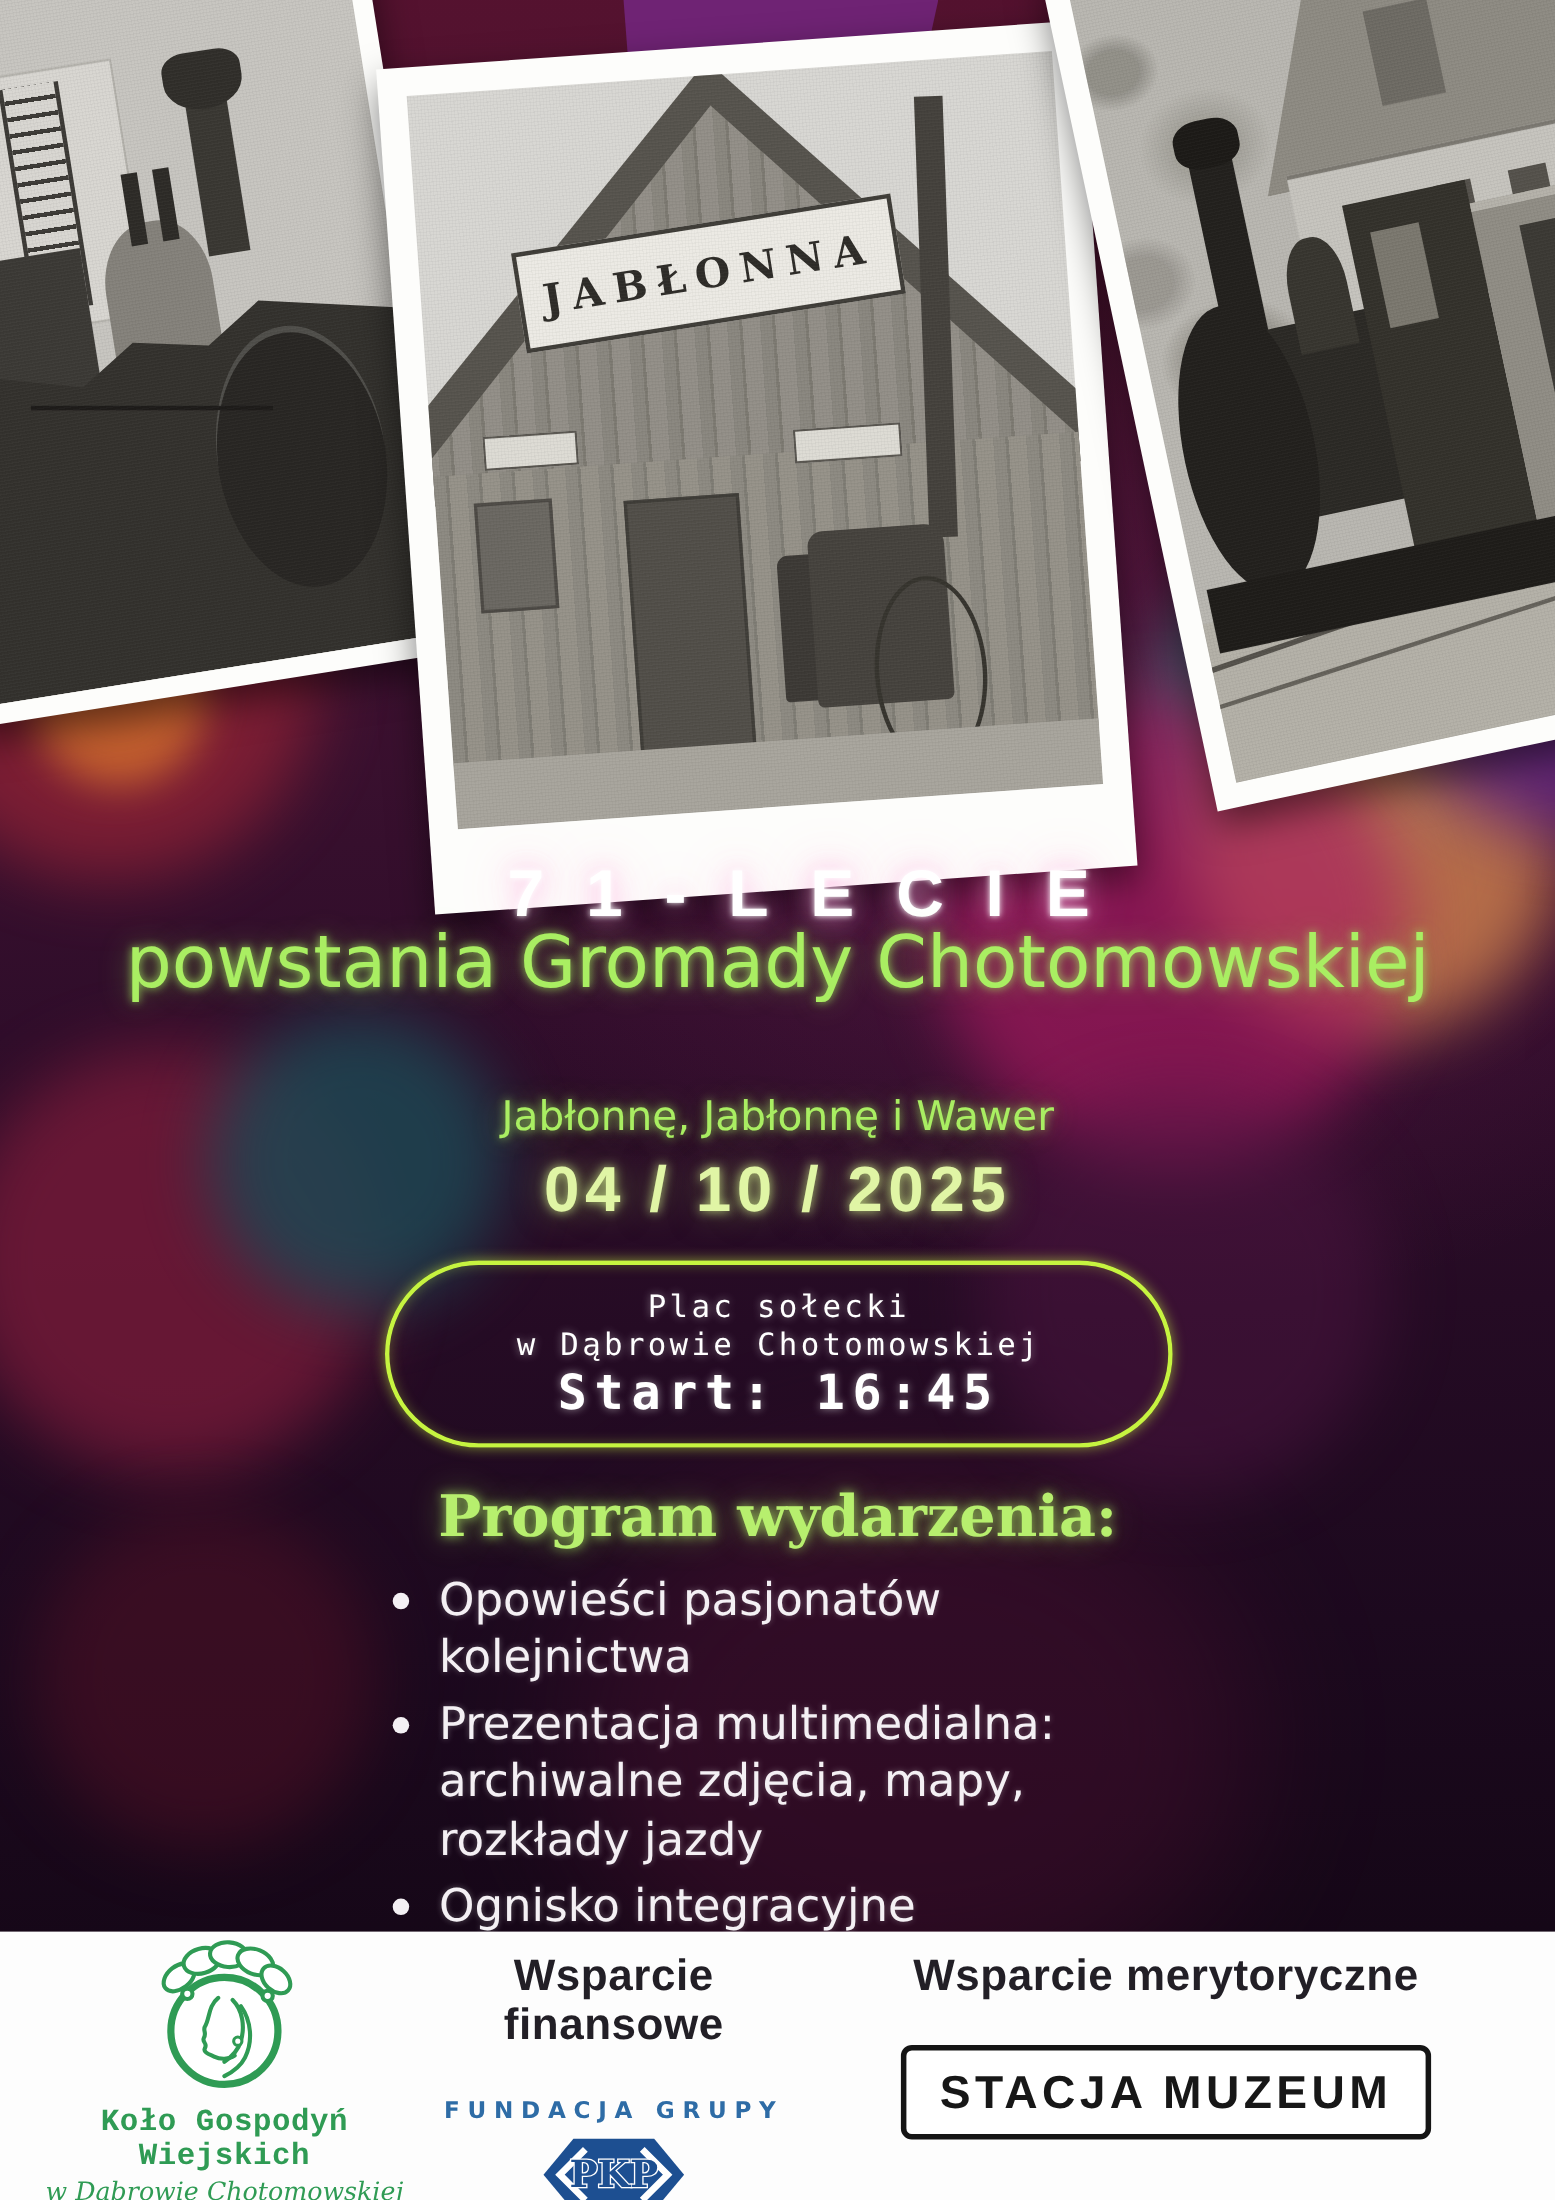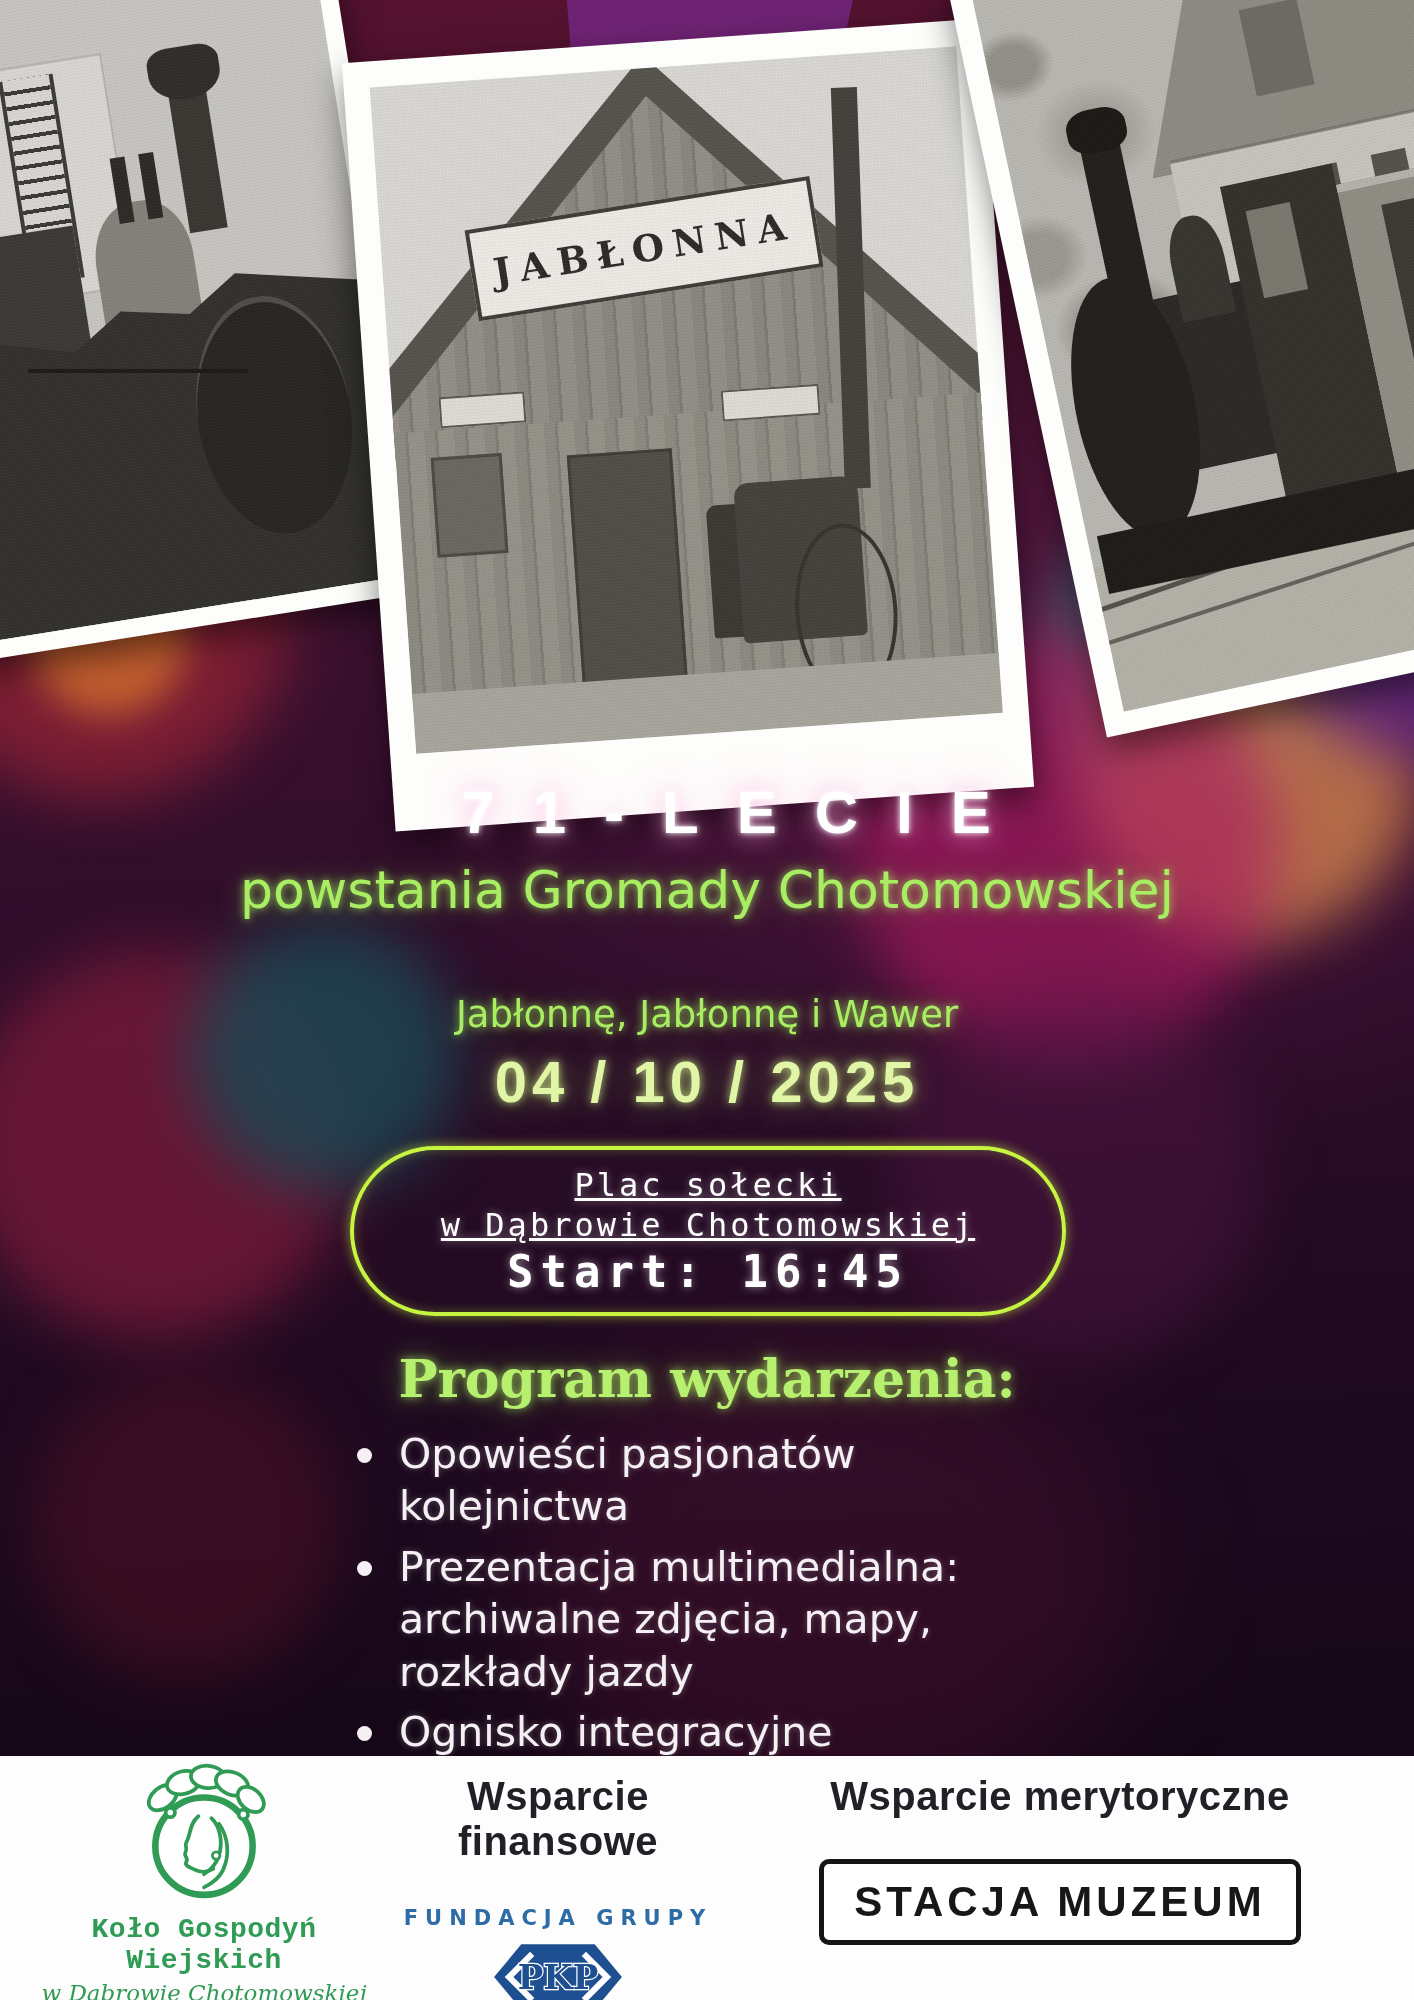--- a/index.html
+++ b/index.html
@@ -101,32 +101,32 @@
   .rp-under{left:2%;top:76%;width:80%;height:8%;background:#1f1d1a;}
   .rp-ground{left:0;bottom:0;width:100%;height:20%;background:#b4b1a8;}
   .rp-track{left:-4%;top:82%;width:90%;height:5px;background:#55524c;transform:rotate(-7deg);}
   .rp-track2{left:-2%;top:87%;width:95%;height:4px;background:#66635c;transform:rotate(-6deg);}
   
   .txt{position:absolute;left:0;width:100%;text-align:center;z-index:10;}
   .title{top:778px;font-family:"Liberation Sans",sans-serif;font-weight:bold;font-size:60px;
     letter-spacing:38px;padding-left:38px;color:#ffffff;
     text-shadow:0 0 6px #fff,0 0 22px rgba(255,175,225,.8),0 0 48px rgba(255,120,200,.45);}
   .green{color:#a9ee62;text-shadow:0 0 9px rgba(165,240,95,.85),0 0 28px rgba(140,230,70,.45);}
-  .subtitle{top:860px;font-size:52px;letter-spacing:0px;white-space:nowrap;}
+  .subtitle{top:836px;font-size:66px;letter-spacing:0px;white-space:nowrap;}
   .tag1{top:948px;font-size:37px;}
   .tag2{top:993px;font-size:37px;}
   .date{top:1048px;font-family:"Liberation Sans",sans-serif;font-weight:bold;font-size:58px;
     letter-spacing:5px;color:#e0f5a5;text-shadow:0 0 10px rgba(210,245,140,.85),0 0 30px rgba(170,235,90,.5);}
   
   .locbox{position:absolute;left:350px;top:1146px;width:716px;height:170px;z-index:10;
     border:4px solid #c6f440;border-radius:90px;box-sizing:border-box;
     box-shadow:0 0 12px rgba(198,244,64,.6),inset 0 0 12px rgba(198,244,64,.3);
     display:flex;flex-direction:column;align-items:center;justify-content:center;gap:2px;}
-  .loc-line{font-family:"DejaVu Sans Mono",monospace;font-size:32px;letter-spacing:3px;color:#ffffff;
-    text-shadow:0 0 8px rgba(255,255,255,.45);text-decoration:underline;}
+  .loc-line{font-family:"DejaVu Sans Mono",monospace;font-size:28px;letter-spacing:3px;color:#ffffff;
+    text-shadow:0 0 8px rgba(255,255,255,.45);}
   .loc-start{font-family:"DejaVu Sans Mono",monospace;font-weight:bold;font-size:44px;letter-spacing:7px;
     color:#ffffff;text-shadow:0 0 8px rgba(255,255,255,.5);}
   
   .program-h{top:1348px;font-family:"DejaVu Serif",serif;font-weight:bold;font-size:52px;
     color:#b7ef6e;text-shadow:0 0 10px rgba(175,240,100,.8),0 0 30px rgba(150,230,80,.45);}
   .program{position:absolute;left:347px;top:1428px;width:690px;z-index:10;list-style:none;margin:0;padding:0;}
   .program li{position:relative;padding-left:52px;margin-bottom:8px;font-size:41px;line-height:1.28;
     color:#f4f0f4;text-shadow:0 0 6px rgba(255,255,255,.3);}
   .program li::before{content:"";position:absolute;left:10px;top:20px;width:15px;height:15px;
     border-radius:50%;background:#f4f0f4;}

